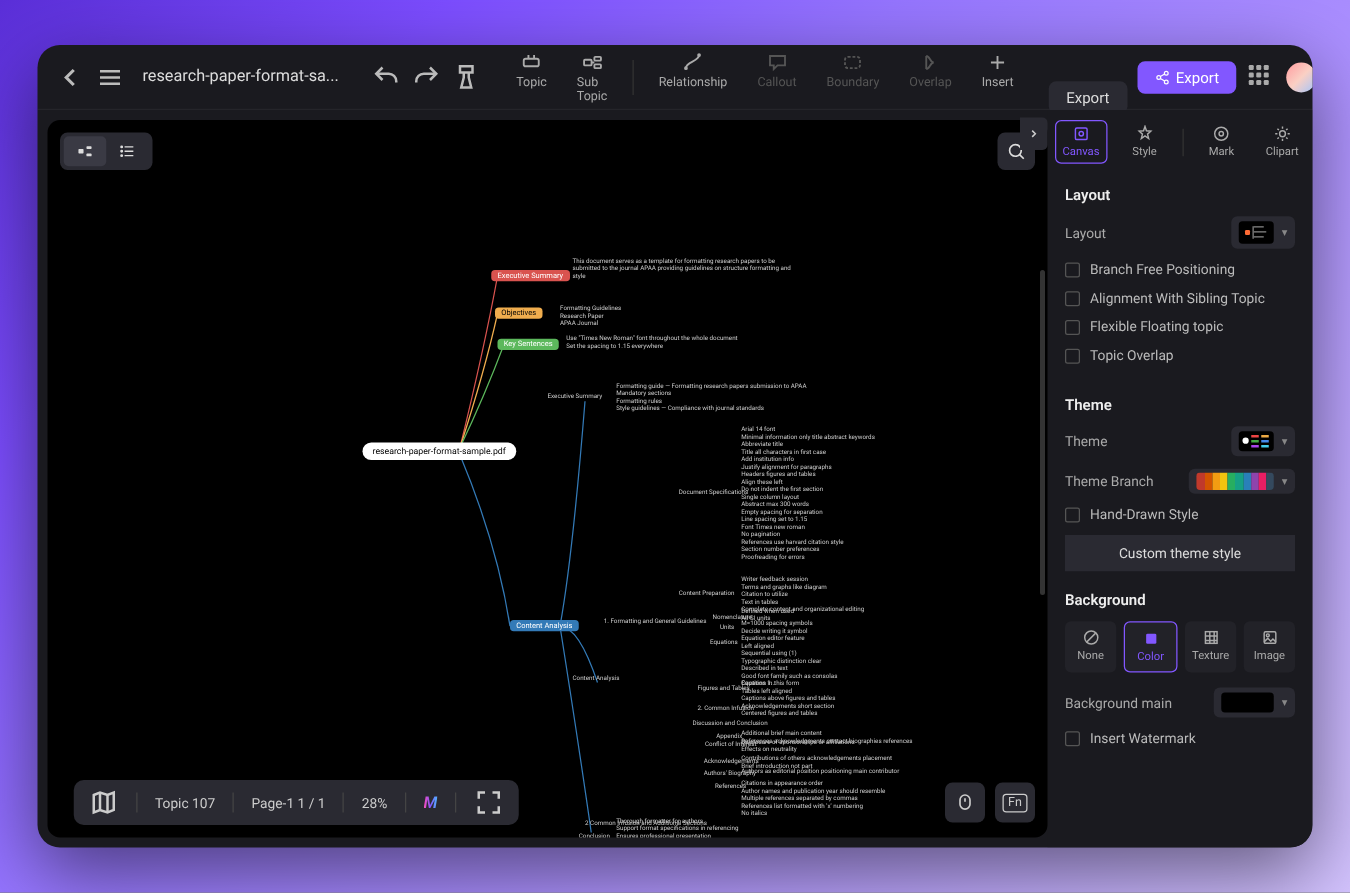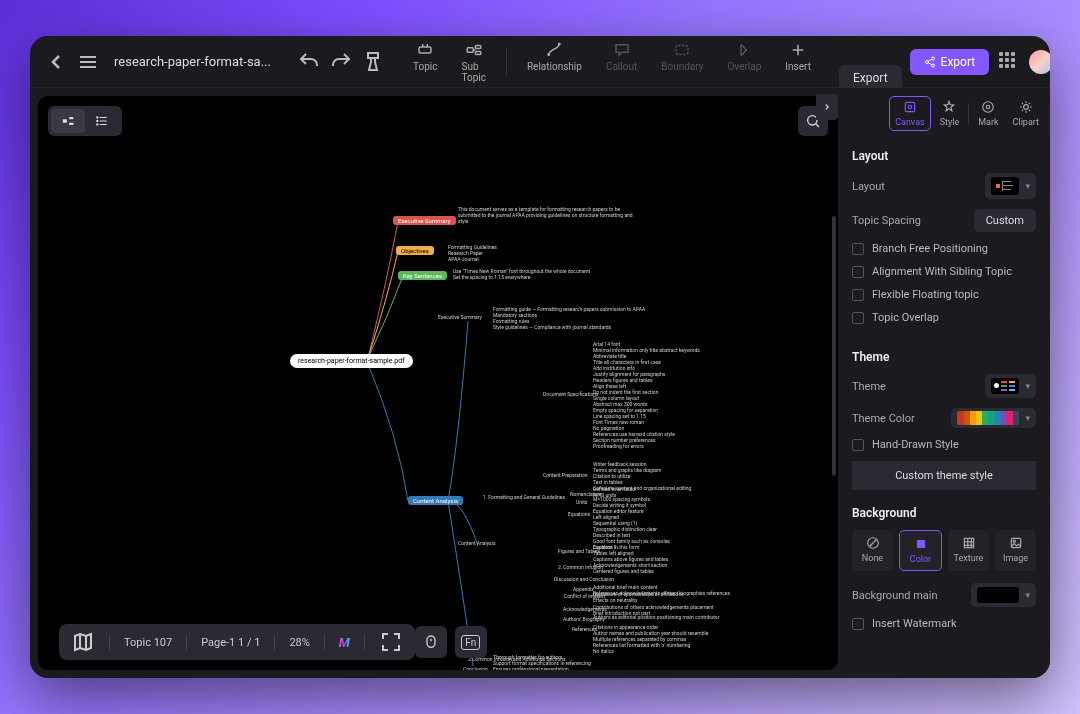--- a/index.html
+++ b/index.html
@@ -75,21 +75,21 @@
   }
   .ctrl-chip.active { background:#3a3a44; }
   .ctrl-chip svg { width:14px; height:14px; }
   .search-btn {
     position:absolute; top:10px; right:10px;
     width:30px; height:30px; background:#2a2a32; border-radius:6px;
     display:flex; align-items:center; justify-content:center; cursor:pointer;
   }
   .canvas-controls-bottom {
     position:absolute; bottom:10px; left:10px; right:10px;
-    display:flex; align-items:center; justify-content:flex-start;padding-left:11px;
+    display:flex; align-items:center; justify-content:space-between;padding-left:11px;
   }
   .bottom-left { display:flex; align-items:center; gap:14px; background:#2a2a32; border-radius:8px; padding:6px 12px; }
   .bottom-left .sep { width:1px; height:16px; background:#444; }
   .bottom-text { font-size:11px; color:#ccc; }
   .bottom-right { display:flex; gap:8px; }
   .sq-btn { width:32px; height:32px; background:#2a2a32; border-radius:6px; display:flex; align-items:center; justify-content:center; cursor:pointer; }
   
   .mindmap { position:absolute; inset:0; }
   .mm-root {
     position:absolute; top:258px; left:252px;
@@ -109,21 +109,21 @@
   .sidepanel {
     width: 212px; background:#1a1a1f; display:flex; flex-direction:column;
     font-size:11px; color:#bbb;
   }
   .side-collapse {
     width:22px; height:26px; background:#2a2a32; border-radius:0 4px 4px 0;
     display:flex; align-items:center; justify-content:center; cursor:pointer;
     position:absolute; margin-left:-22px; margin-top:6px;
   }
   .side-tabs {
-    display:flex; justify-content:flex-end; align-items:center;
+    display:flex; justify-content:space-between; align-items:center;
     padding:8px 6px 10px; gap:4px;
   }
   .side-tab {
     display:flex; flex-direction:column; align-items:center; gap:3px;
     font-size:9px; color:#aaa; cursor:pointer; padding:3px 5px; border-radius:5px;
   }
   .side-tab.active { color:#8257ff; border:1px solid #8257ff; }
   .side-tab svg { width:14px; height:14px; }
   .side-sep { width:1px; height:22px; background:#333; }
   .panel-section { padding:8px 14px; }
@@ -494,24 +494,20 @@
 
       <div class="panel-section">
         <div class="section-title">Layout</div>
         <div class="row">
           <span class="row-label">Layout</span>
           <div class="dropdown">
             <div class="layout-chip"></div>
             <span class="chev">▾</span>
           </div>
         </div>
-        <div class="row">
-          <span class="row-label">Topic Spacing</span>
-          <div class="custom-btn">Custom</div>
-        </div>
         <div class="checkbox-row">
             <div class="checkbox"></div>
             <span>Branch Free Positioning</span>
           </div>
         <div class="checkbox-row">
             <div class="checkbox"></div>
             <span>Alignment With Sibling Topic</span>
           </div>
         <div class="checkbox-row">
             <div class="checkbox"></div>
@@ -526,21 +522,21 @@
       <div class="panel-section">
         <div class="section-title">Theme</div>
         <div class="row">
           <span class="row-label">Theme</span>
           <div class="dropdown">
             <div class="theme-chip"></div>
             <span class="chev">▾</span>
           </div>
         </div>
         <div class="row">
-          <span class="row-label">Theme Color</span>
+          <span class="row-label">Theme Branch</span>
           <div class="dropdown" style="padding:3px 6px">
             <div class="color-strip" id="colorstrip" style="width: 62px;">
                 <span style="background: rgb(192, 57, 43);"></span>
                 <span style="background: rgb(211, 84, 0);"></span>
                 <span style="background: rgb(243, 156, 18);"></span>
                 <span style="background: rgb(241, 196, 15);"></span>
                 <span style="background: rgb(39, 174, 96);"></span>
                 <span style="background: rgb(22, 160, 133);"></span>
                 <span style="background: rgb(41, 128, 185);"></span>
                 <span style="background: rgb(142, 68, 173);"></span>

